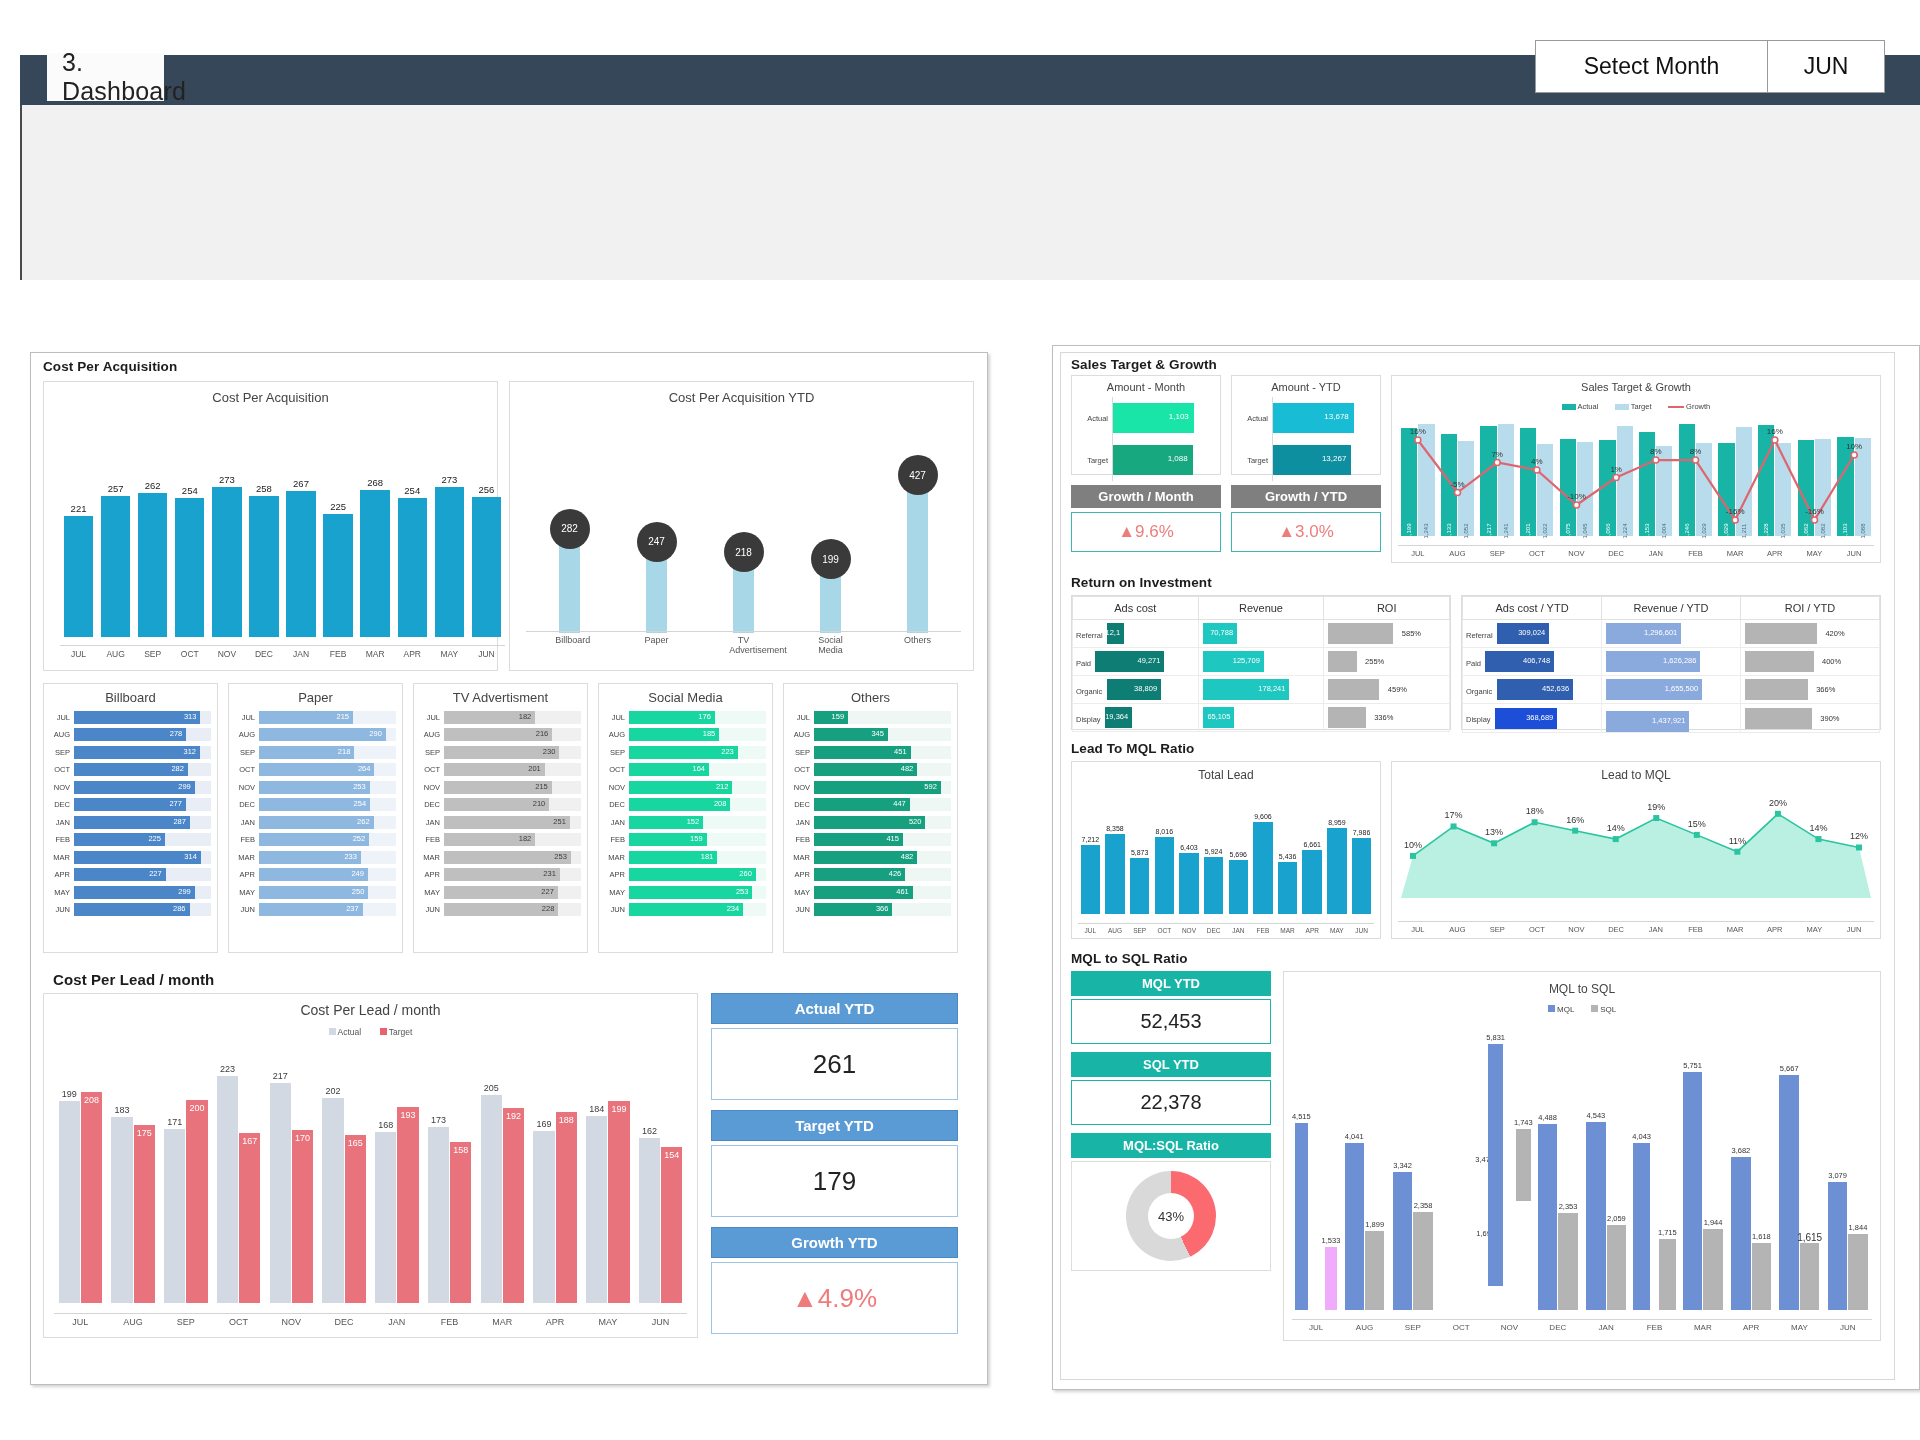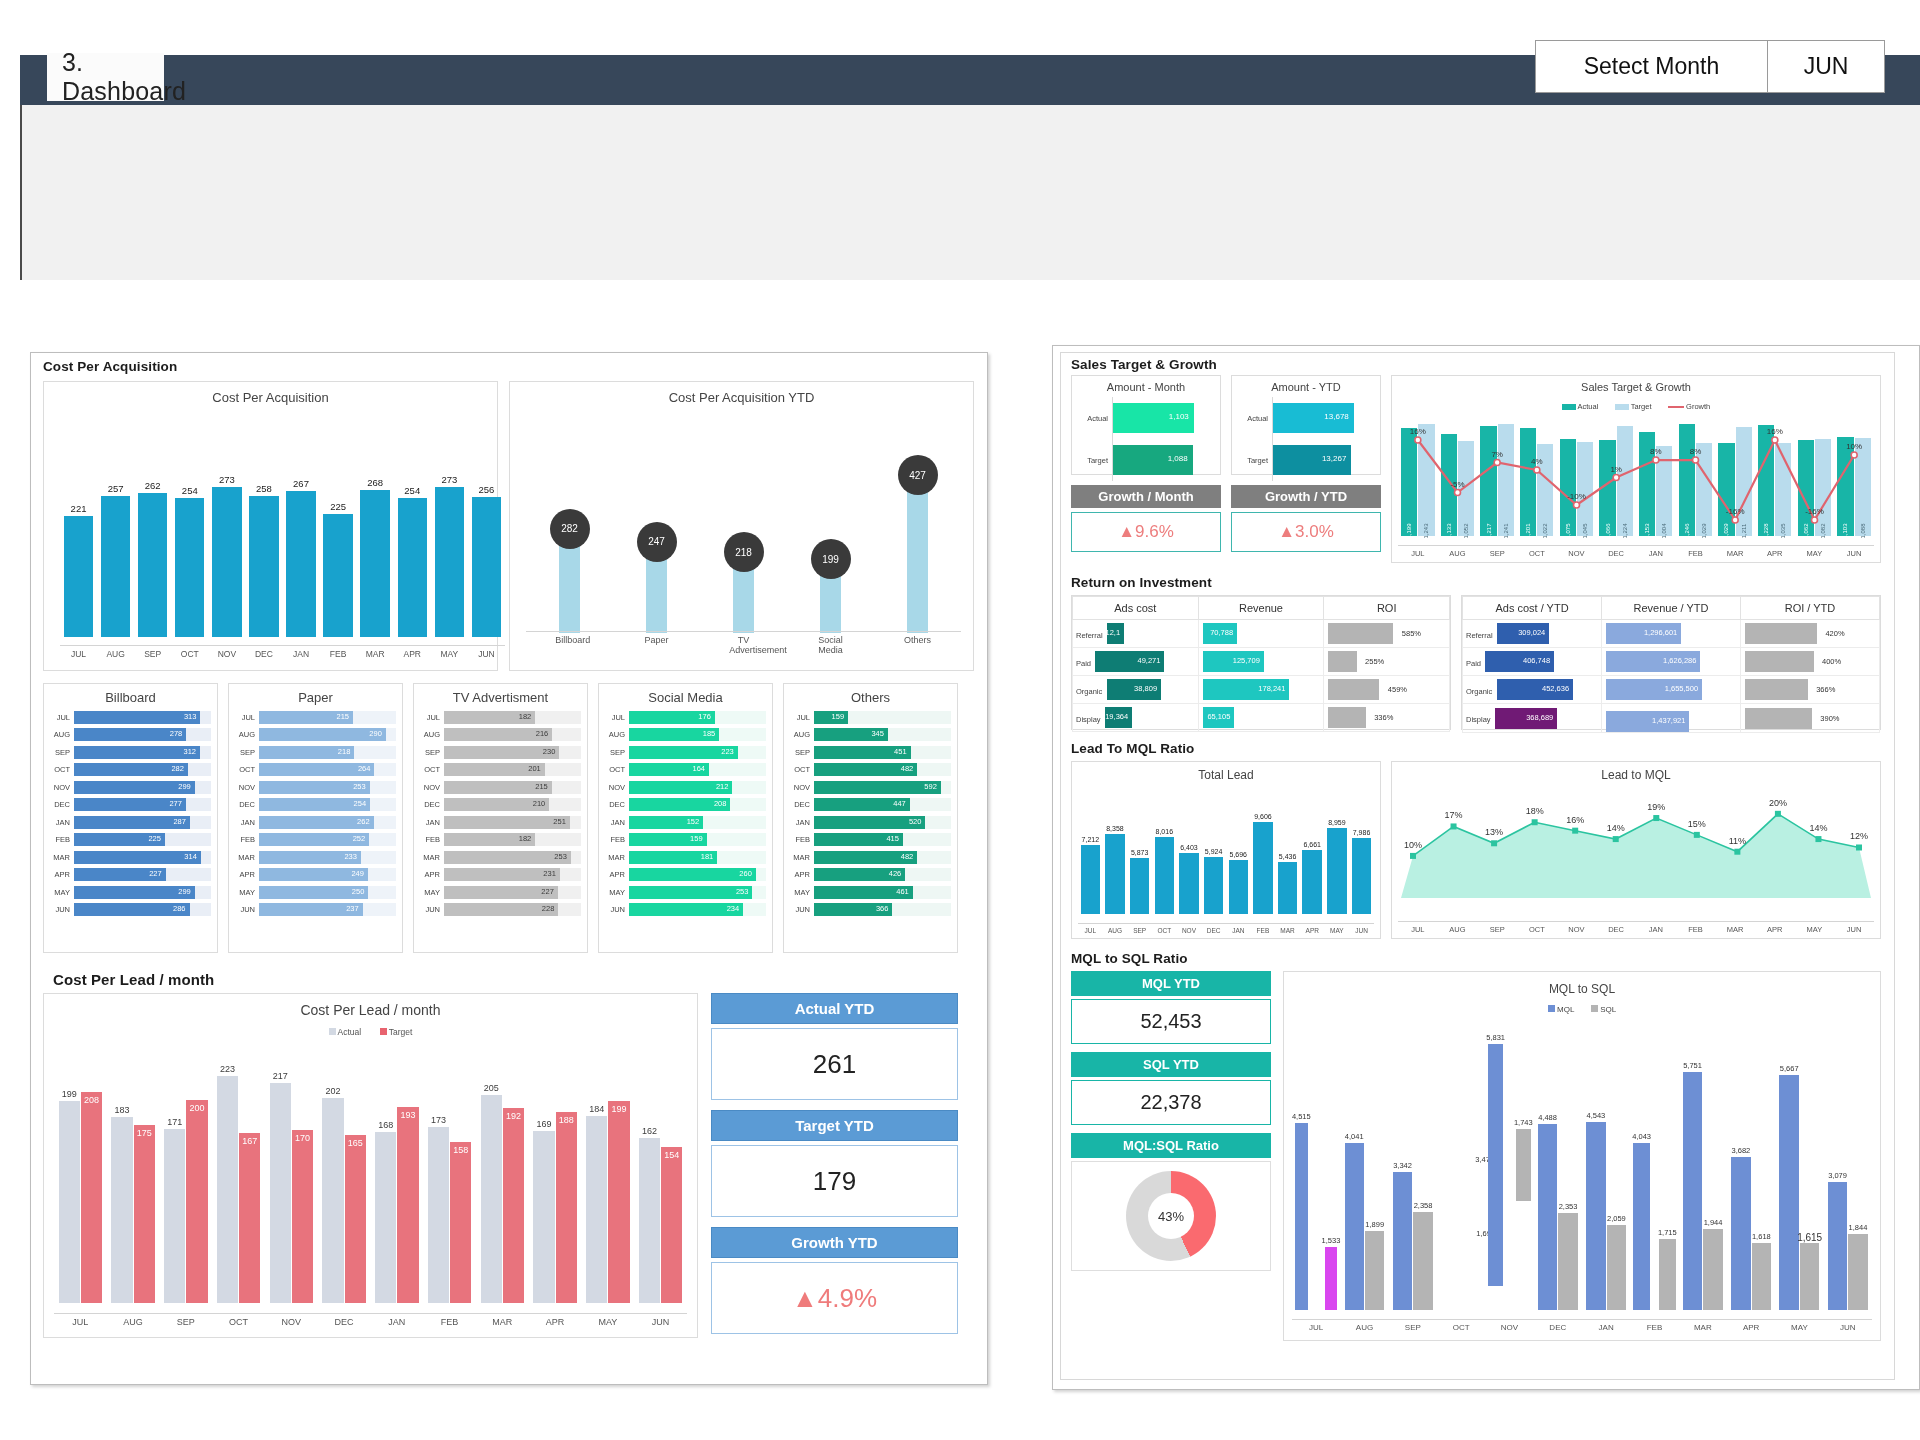--- a/index.html
+++ b/index.html
@@ -1168,21 +1168,21 @@
       <td>
         <div class="roiBar" style="width:69.64285714285714%;background:#8aa9dd;margin-left:4px;">
           <div class="roiBarNum">1,655,500</div></div></td>
       <td>
         <div class="roiBar" style="width:45.465838509316775%;background:#b4b4b4;margin-left:4px;"></div>
         <span class="roiPct">366%</span></td>
     </tr>
           <tr>
       <td>
         <span class="roiLbl">Display</span>
-        <div class="roiBar" style="width:45.09046925754279%;background:#701a75;">
+        <div class="roiBar" style="width:45.09046925754279%;background:#1d4ed8;">
           <div class="roiBarNum">368,689</div></div></td>
       <td>
         <div class="roiBar" style="width:60.48983798593432%;background:#8aa9dd;margin-left:4px;margin-top:7px;">
           <div class="roiBarNum">1,437,921</div></div></td>
       <td>
         <div class="roiBar" style="width:48.447204968944106%;background:#b4b4b4;margin-left:4px;"></div>
         <span class="roiPct">390%</span></td>
     </tr>
         </tbody>
       </table>
@@ -1329,21 +1329,21 @@
       <span>MQL</span></span>
       <span style="font-size:8px;color:#444;margin-left:12px;"><span style="display:inline-block;width:7px;height:7px;background:#b4b4b4;"></span>
       <span>SQL</span></span>
     </div>
     <div id="mqlSql" style="position:absolute;left:8px;top:48px;right:8px;bottom:6px;">
         <div style="position:absolute;left:0;right:0;top:0;bottom:24px;display:flex;align-items:flex-end;justify-content:space-around;">
           <div style="width:7.3%;display:flex;align-items:flex-end;gap:1px;height:100%;justify-content:center;">
       <div style="width:46%;height:64.5%;background:#6d8fd4;position:relative;">
         <div style="position:absolute;top:-11px;left:50%;transform:translateX(-50%);font-size:7.5px;color:#333;white-space:nowrap;">4,515</div>
             </div>
-      <div style="width:46%;height:21.9%;background:#d946ef;position:relative;margin-left:16px;">
+      <div style="width:46%;height:21.9%;background:#f0abfc;position:relative;margin-left:16px;">
         <div style="position:absolute;top:-11px;left:50%;transform:translateX(-50%);font-size:7.5px;color:#333;white-space:nowrap;">1,533</div>
             </div>
     </div>
           <div style="width:7.3%;display:flex;align-items:flex-end;gap:1px;height:100%;justify-content:center;">
       <div style="width:46%;height:57.72857142857143%;background:#6d8fd4;position:relative;">
         <div style="position:absolute;top:-11px;left:50%;transform:translateX(-50%);font-size:7.5px;color:#333;white-space:nowrap;">4,041</div>
             </div>
       <div style="width:46%;height:27.12857142857143%;background:#b4b4b4;position:relative;">
         <div style="position:absolute;top:-11px;left:50%;transform:translateX(-50%);font-size:7.5px;color:#333;white-space:nowrap;">1,899</div>
             </div>

